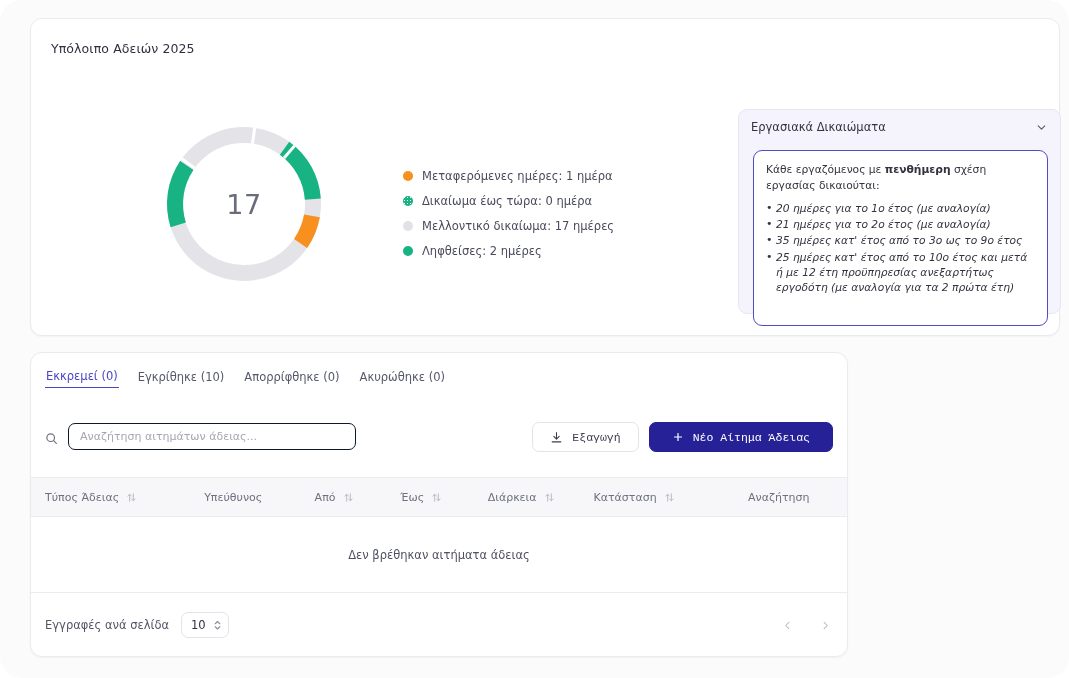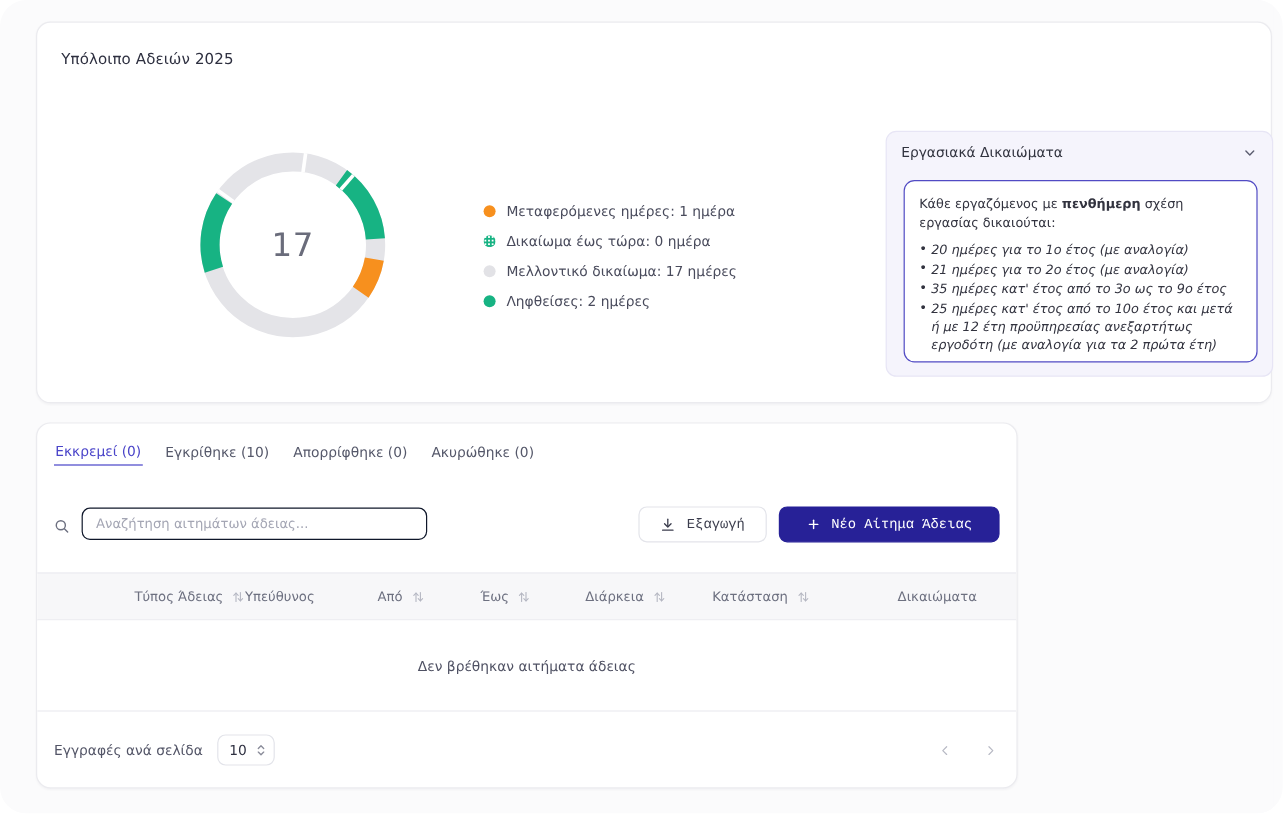--- a/index.html
+++ b/index.html
@@ -103,21 +103,21 @@
     font-size: 11.5px; color: #31333f;
   }
   .chev {
     width: 13px; height: 13px;
     color: #5c5e70;
     display: inline-block;
   }
   .rights-box {
     position: absolute;
     left: 14px; top: 40px;
-    width: 295px; height: 152px;
+    width: 295px; height: 176px;
     background: #ffffff;
     border: 1.3px solid #514bc4;
     border-radius: 9px;
     padding: 11px 12px 8px 12px;
     overflow: hidden;
   }
   .rights-intro {
     font-size: 10.7px;
     line-height: 1.45;
     color: #32333f;
@@ -240,21 +240,21 @@
     font-size: 11px;
     color: #6d7080;
     display: flex; align-items: center; gap: 7px;
     white-space: nowrap;
   }
   .sort-icon {
     width: 11px; height: 11px;
     color: #b5b7c2;
     flex: 0 0 auto;
   }
-  .c1 { width: 206px; justify-content: flex-end; }
+  .c1 { width: 206px; }
   .c2 { width: 143px; }
   .c3 { width: 111px; }
   .c4 { width: 113px; }
   .c5 { width: 137px; }
   .c6 { width: 200px; }
   .c7 { width: 110px; }
   .tbody-empty {
     height: 76px;
     display: flex; align-items: center; justify-content: center;
     font-size: 11.5px;
@@ -485,21 +485,21 @@
           <span class="sort-icon">
             <svg viewBox="0 0 24 24" fill="none" stroke="currentColor" stroke-width="2" stroke-linecap="round" stroke-linejoin="round">
               <path d="M8 20V5"></path>
                   <polyline points="4 9 8 5 12 9"></polyline>
               <path d="M16 4v15"></path>
                   <polyline points="12 15 16 19 20 15"></polyline>
             </svg>
           </span>
         </div>
         <div class="th c7">
-          <span>Δικαιώματα</span>
+          <span>Αναζήτηση</span>
         </div>
       </div>
 
       <div class="tbody-empty">
         <span>Δεν βρέθηκαν αιτήματα άδειας</span>
       </div>
     </div>
 
     <div class="tfoot">
       <div class="per-page">

